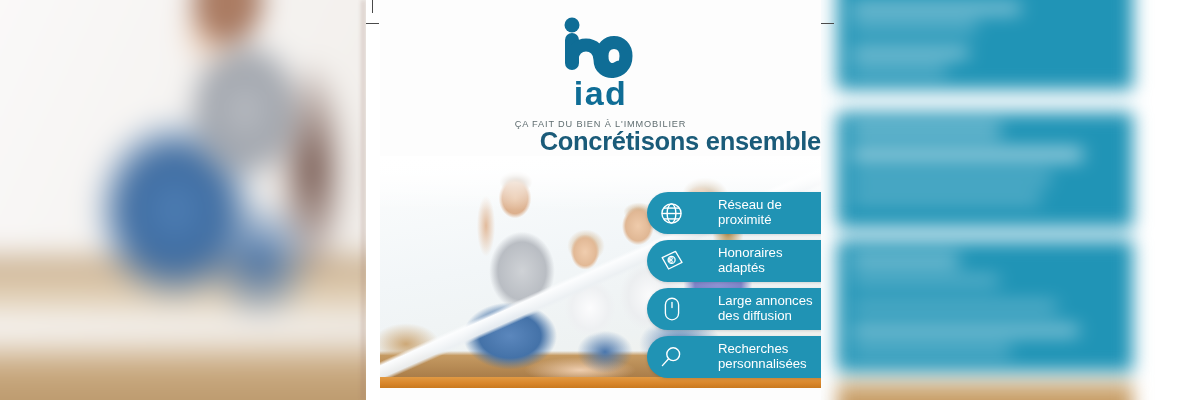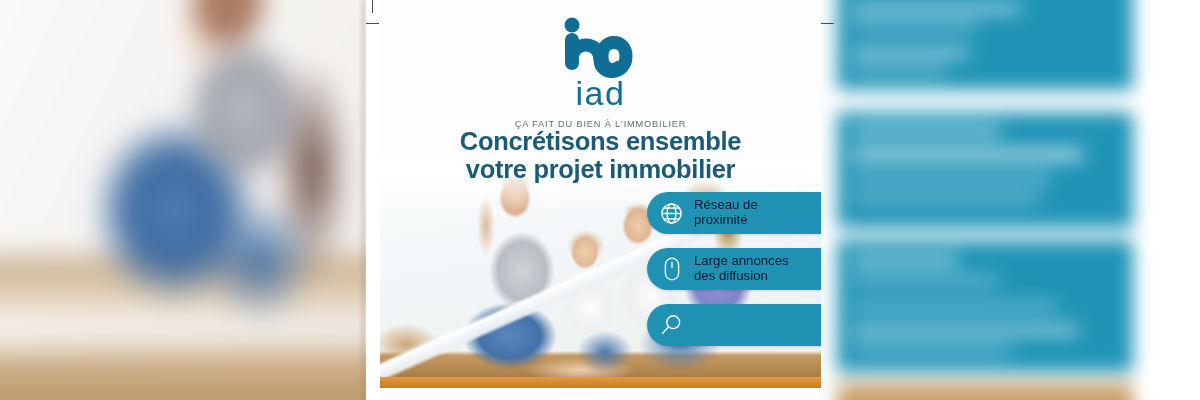--- a/index.html
+++ b/index.html
@@ -77,39 +77,39 @@
     position: absolute; left: 0; top: 16px;
     width: 441px;
     text-align: center;
     z-index: 6;
   }
   #logo-mark { display: block; margin: 0 auto; }
   #logo-word {
     display: block;
     margin-top: -4px;
     font-size: 34px;
-    font-weight: normal;
+    font-weight: bold;
     letter-spacing: 1.5px;
     color: #0f6d96;
     line-height: 1;
   }
   #logo-tagline {
     display: block;
     margin-top: 9px;
     font-size: 9.2px;
     letter-spacing: 0.85px;
     color: #5f6d70;
     white-space: nowrap;
   }
 
   
   #headline {
     position: absolute; left: 0; top: 128px;
     width: 441px;
-    text-align: center;
+    text-align: right;
     z-index: 6;
     color: #1a5b79;
     font-weight: bold;
     font-size: 25.5px;
     line-height: 1.08;
     letter-spacing: -0.3px;
   }
   #headline .hl-line { display: block; }
 
   
@@ -174,27 +174,28 @@
   #badges {
     position: absolute; right: -8px; top: 192px;
     width: 182px;
     z-index: 8;
   }
   .badge {
     position: relative;
     display: flex;
     align-items: center;
     height: 42px;
-    margin-bottom: 14px;
+    margin-bottom: 6px;
     padding-left: 11px;
     background: #2093b4;
     border-top-left-radius: 21px;
     border-bottom-left-radius: 21px;
-    color: #0f172a;
+    color: #ffffff;
     box-shadow: 0 1px 3px rgba(0,0,0,0.13);
+    gap: 24px;
   }
   .badge-icon {
     flex: 0 0 auto;
     width: 27px; height: 27px;
     margin-right: 9px;
     display: flex; align-items: center; justify-content: center;
   }
   .badge-text {
     display: flex; flex-direction: column;
     line-height: 1.07;
@@ -271,41 +272,55 @@
           <circle cx="19" cy="9" r="7.5" fill="#0f6d96"></circle>
           <path d="M19,24 L19,47" stroke="#0f6d96" stroke-width="14" stroke-linecap="round" fill="none"></path>
           <path d="M19,44 C19,24 47,24 47,44 C47,60 73,60 73,40 C73,22 49,22 49,40 C49,54 60,56 66,51" stroke="#0f6d96" stroke-width="13" fill="none" stroke-linecap="round" stroke-linejoin="round"></path>
         </svg>
         <span id="logo-word">iad</span>
         <span id="logo-tagline">ÇA FAIT DU BIEN À L'IMMOBILIER</span>
       </div>
 
       <div id="headline">
         <span class="hl-line">Concrétisons ensemble</span>
-        <span class="hl-line">votre projet immobilier</span>
       </div>
 
       <div id="badges">
 
         <div class="badge">
           <span class="badge-icon">
             <svg width="25" height="25" viewBox="0 0 24 24" fill="none" stroke="#ffffff" stroke-width="1.35">
               <circle cx="12" cy="12" r="9.2"></circle>
               <ellipse cx="12" cy="12" rx="4.2" ry="9.2"></ellipse>
               <line x1="2.8" y1="12" x2="21.2" y2="12"></line>
               <line x1="4.3" y1="6.8" x2="19.7" y2="6.8"></line>
               <line x1="4.3" y1="17.2" x2="19.7" y2="17.2"></line>
             </svg>
           </span>
           <span class="badge-text">
             <span class="ln">Réseau de</span>
             <span class="ln b">proximité</span>
           </span>
         </div>
 
+        <div class="badge">
+          <span class="badge-icon">
+            <svg width="26" height="26" viewBox="0 0 26 26" fill="none" stroke="#ffffff" stroke-width="1.3">
+              <path d="M3.2,9.6 L16.5,3.4 L23,14.4 L9.6,21 Z" stroke-linejoin="round"></path>
+              <circle cx="12.6" cy="11.9" r="3.5"></circle>
+              <path d="M14.1,10.6 a2.3,2.3 0 1,0 0,2.8" stroke-width="1.1"></path>
+              <line x1="10.4" y1="11.4" x2="13.4" y2="11.4" stroke-width="1"></line>
+              <line x1="10.4" y1="12.6" x2="13.4" y2="12.6" stroke-width="1"></line>
+            </svg>
+          </span>
+          <span class="badge-text">
+            <span class="ln">Honoraires</span>
+            <span class="ln b">adaptés</span>
+          </span>
+        </div>
 
         <div class="badge">
           <span class="badge-icon">
             <svg width="24" height="26" viewBox="0 0 24 26" fill="none" stroke="#ffffff" stroke-width="1.35">
               <rect x="5.4" y="2.2" width="13.2" height="21.6" rx="6.6"></rect>
               <line x1="12" y1="6.4" x2="12" y2="11.6" stroke-linecap="round"></line>
             </svg>
           </span>
           <span class="badge-text">
             <span class="ln b">Large annonces</span>
@@ -313,20 +328,24 @@
           </span>
         </div>
 
         <div class="badge">
           <span class="badge-icon">
             <svg width="25" height="25" viewBox="0 0 25 25" fill="none" stroke="#ffffff" stroke-width="1.4">
               <circle cx="14.2" cy="9.2" r="6.4"></circle>
               <line x1="9.6" y1="13.8" x2="3.4" y2="20.6" stroke-linecap="round"></line>
             </svg>
           </span>
+          <span class="badge-text">
+            <span class="ln">Recherches</span>
+            <span class="ln b">personnalisées</span>
+          </span>
         </div>
 
       </div>
     </div>
   </div>
 
   <div id="right-panel">
     <div id="right-blur-art">
 
       <div class="rp-block" style="top:-10px; height:122px;">

